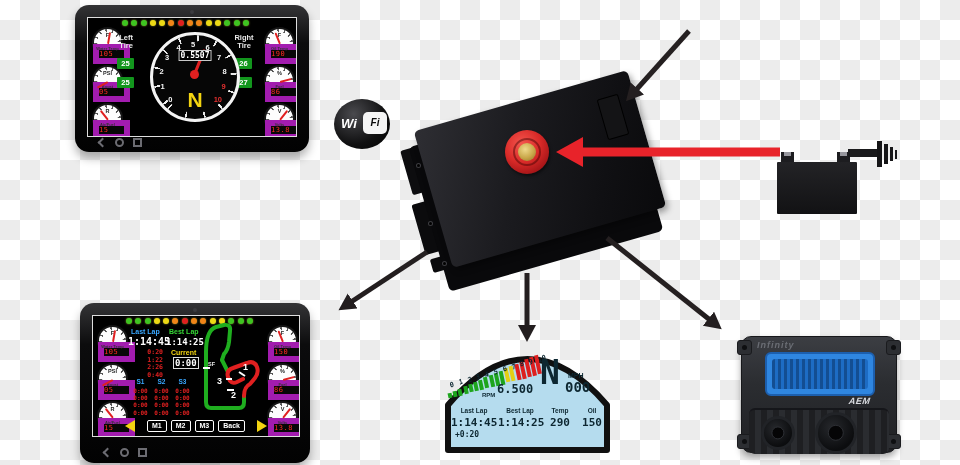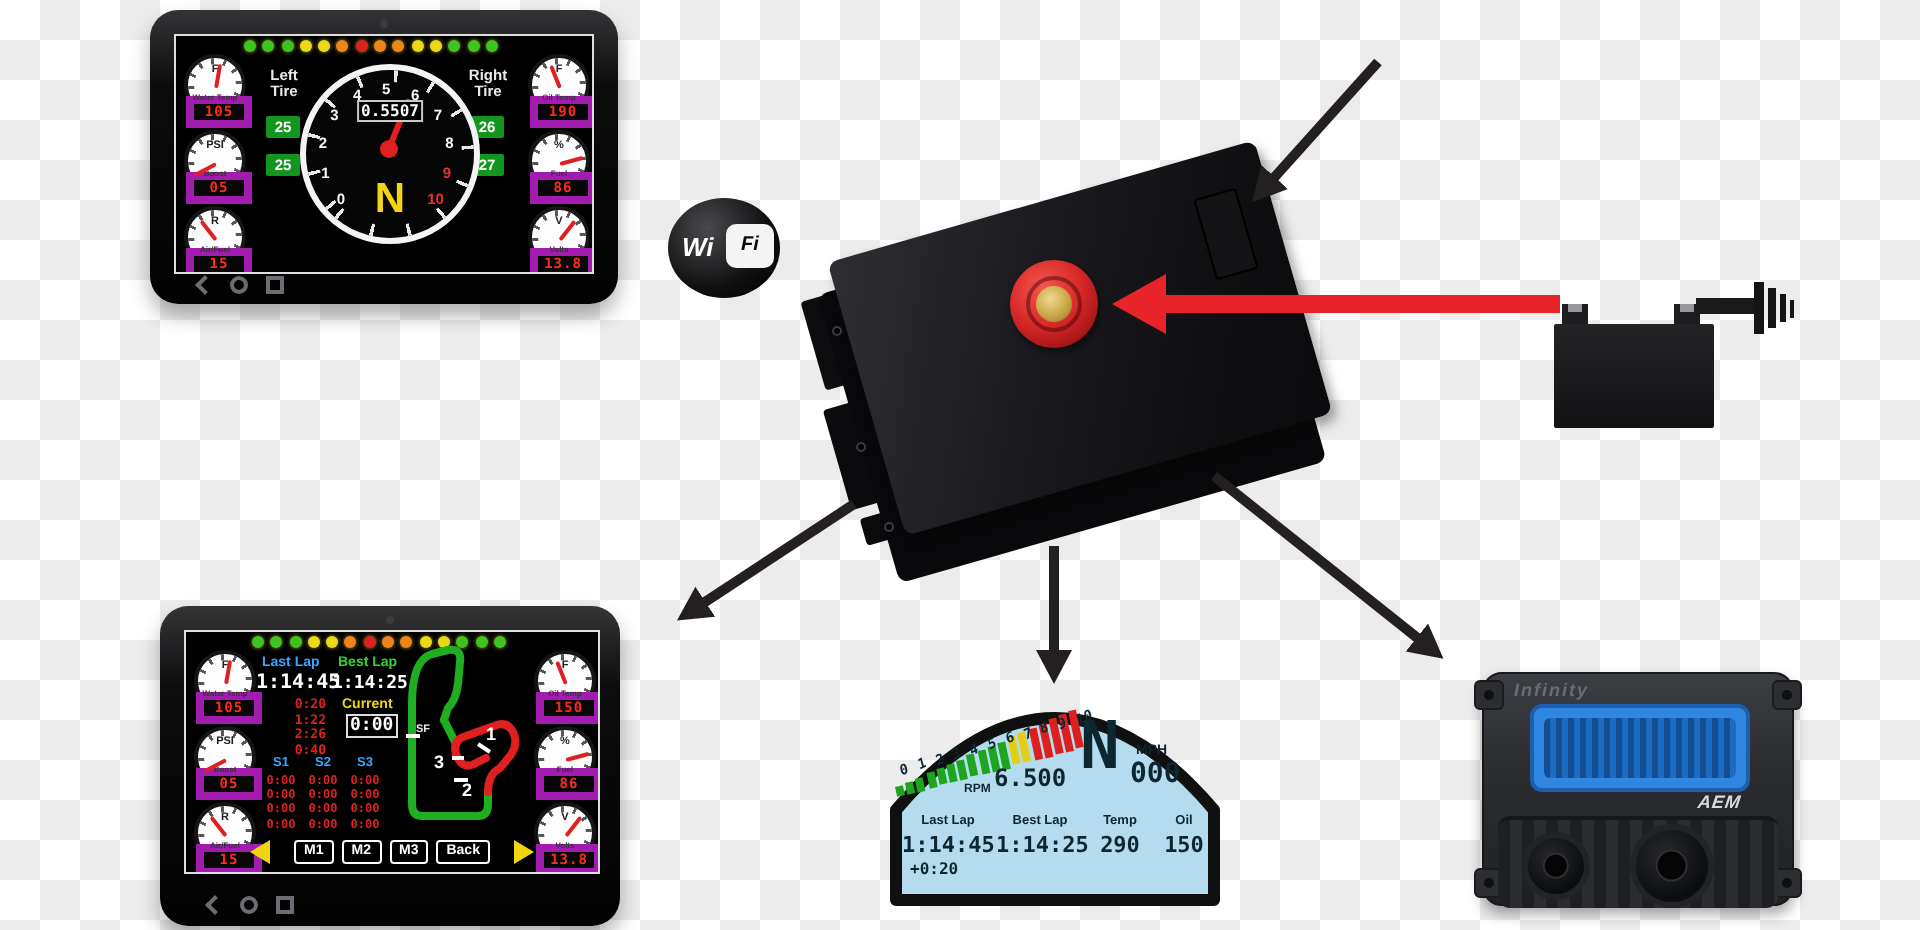--- a/index.html
+++ b/index.html
@@ -36,23 +36,23 @@
   .gunit{width:34px;height:37px;position:relative;margin-bottom:1px;}
   .dial{position:absolute;left:3px;top:0;width:27px;height:27px;border-radius:50%;
     background:#fdfdfd;border:2px solid #151515;}
   .dial::before{content:"";position:absolute;inset:0;border-radius:50%;
     background:repeating-conic-gradient(from -130deg,#555 0 7deg,transparent 7deg 30deg);}
   .dial::after{content:"";position:absolute;inset:3px;border-radius:50%;background:#fdfdfd;}
   .gface{position:absolute;top:3px;left:0;right:0;text-align:center;font-size:5.5px;font-weight:bold;color:#222;z-index:2;}
   .glabel{position:absolute;bottom:5px;left:0;right:0;text-align:center;font-size:4px;font-weight:bold;color:#333;z-index:2;}
   .needle{position:absolute;left:50%;top:50%;width:12px;height:2px;background:#e02020;border-radius:1px;
     transform-origin:0 50%;z-index:3;}
-  .gval{position:absolute;left:4px;bottom:0;width:25px;height:8px;line-height:8px;text-align:center;
-    background:#070707;border:4px solid #a21caf;color:#ff2a22;
-    font-family:"DejaVu Sans Mono",monospace;font-size:7px;font-weight:bold;letter-spacing:.5px;}
+  .gval{position:absolute;left:4px;bottom:0;width:25px;height:8px;line-height:8px;text-align:left;
+    background:#070707;border:6px solid #a21caf;color:#ff2a22;
+    font-family:"DejaVu Sans Mono",monospace;font-size:7px;font-weight:normal;letter-spacing:.5px;}
   .col-l .gunit:nth-child(1) .needle{transform:rotate(-80deg);}
   .col-l .gunit:nth-child(2) .needle{transform:rotate(152deg);}
   .col-l .gunit:nth-child(3) .needle{transform:rotate(-128deg);}
   .col-r .gunit:nth-child(1) .needle{transform:rotate(-112deg);}
   .col-r .gunit:nth-child(2) .needle{transform:rotate(-15deg);}
   .col-r .gunit:nth-child(3) .needle{transform:rotate(-52deg);}
   
   .tach{position:absolute;left:62px;top:14px;width:84px;height:84px;border-radius:50%;
     background:#060606;border:3px solid #f4f4f4;}
   .tach::before{content:"";position:absolute;inset:0;border-radius:50%;
@@ -255,21 +255,21 @@
       </div>
         <div class="gunit">
         <div class="dial">
           <span class="gface">V</span>
           <span class="glabel">Volts</span>
           <i class="needle"></i>
         </div>
         <div class="gval">13.8</div>
       </div>
       </div>
-    <div class="tireblock" style="left:40px;top:16px;text-align:center;">
+    <div class="tireblock" style="left:24px;top:16px;text-align:center;">
       <div class="tire-label">Left Tire</div>
       <div class="tirebox b1">25</div>
       <div class="tirebox b2">25</div>
     </div>
     <div class="tireblock" style="left:142px;top:16px;">
       <div class="tire-label">Right Tire</div>
       <div class="tirebox b1">26</div>
       <div class="tirebox b2">27</div>
     </div>
     <div class="tach">

